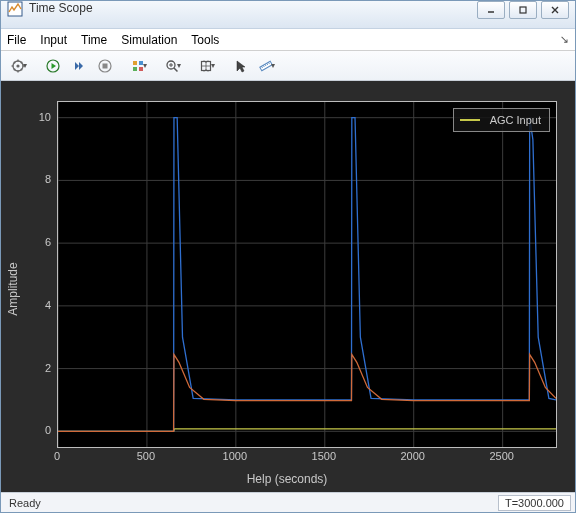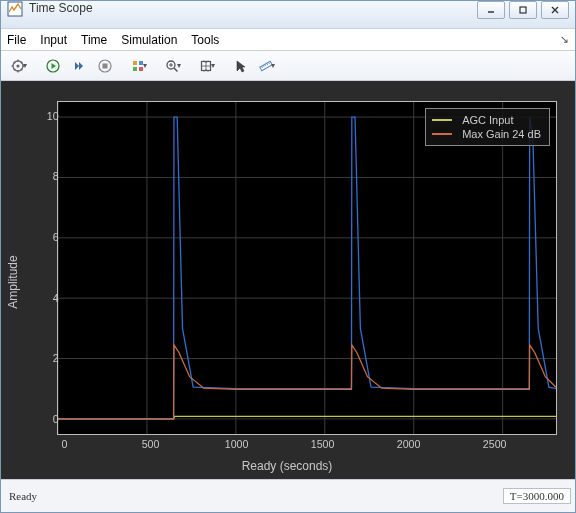--- a/index.html
+++ b/index.html
@@ -21,21 +21,21 @@
   .plot-wrap { flex: 1; background: #2b2b2b; padding: 8px 10px 4px 8px; position: relative; }
   .plot-frame { position: absolute; left: 8px; right: 10px; top: 8px; bottom: 4px; }
   .ylabel { position: absolute; left: 4px; top: 50%; transform: translate(-50%, -50%) rotate(-90deg); color: #c8c8c8; font-size: 12px; transform-origin: center; white-space: nowrap; }
   .xlabel { position: absolute; bottom: 2px; left: 0; right: 0; text-align: center; color: #c8c8c8; font-size: 12px; }
   .axes { position: absolute; left: 48px; right: 8px; top: 12px; bottom: 40px; border: 1px solid #bdbdbd; background: #000; }
   .grid line { stroke: #3c3c3c; stroke-width: 1; }
   .tick-label { fill: #c8c8c8; font-size: 11px; }
   .legend { position: absolute; right: 6px; top: 6px; background: rgba(20,20,20,0.85); border: 1px solid #888; padding: 4px 8px 4px 6px; font-size: 11px; color: #ccc; }
   .legend-row { display: flex; align-items: center; gap: 10px; line-height: 14px; }
   .legend-swatch { width: 20px; height: 2px; }
-  .statusbar { height: 20px; background: #f2f4f8; border-top: 1px solid #c8cfd8; display: flex; align-items: center; font-size: 11px; padding: 16px 4px; font-family: Liberation Serif, serif; }
+  .statusbar { height: 20px; background: #f2f4f8; border-top: 1px solid #c8cfd8; display: flex; align-items: center; font-size: 11px; padding: 3px 4px; }
   .statusbar .status-left { flex: 1; padding-left: 4px; color: #333; }
   .statusbar .status-right { border: 1px solid #b8c0cc; padding: 1px 6px; background: #fff; color: #333; }
 </style>
 </head>
 <body>
 
 <div class="window">
   <div class="titlebar">
     <span class="icon">
       <svg width="16" height="16" viewBox="0 0 16 16">
@@ -155,21 +155,21 @@
             <line x1="11" y1="5" x2="11" y2="7"></line>
           </g>
         </svg>
         <span class="caret">▾</span>
       </span>
   </div>
 
   <div class="plot-wrap">
     <div class="plot-frame">
       <div class="ylabel">Amplitude</div>
-      <div class="xlabel">Ready (seconds)</div>
+      <div class="xlabel">Help (seconds)</div>
       <div class="axes">
         <svg id="plot-svg" width="100%" height="100%" preserveAspectRatio="none" viewBox="0 0 498 345">
             <g class="grid">
               <line x1="0" x2="0" y1="0" y2="345"></line>
               <line x1="88.92857142857143" x2="88.92857142857143" y1="0" y2="345"></line>
               <line x1="177.85714285714286" x2="177.85714285714286" y1="0" y2="345"></line>
               <line x1="266.7857142857143" x2="266.7857142857143" y1="0" y2="345"></line>
               <line x1="355.7142857142857" x2="355.7142857142857" y1="0" y2="345"></line>
               <line x1="444.64285714285717" x2="444.64285714285717" y1="0" y2="345"></line>
               <line y1="329.3181818181818" y2="329.3181818181818" x1="0" x2="498"></line>
@@ -181,24 +181,20 @@
             </g>
             <polyline points="0,329.3181818181818 115.60714285714286,329.3181818181818 116.49642857142857,326.8090909090909 177.85714285714286,326.8090909090909 293.4642857142857,326.8090909090909 294.35357142857146,326.8090909090909 355.7142857142857,326.8090909090909 471.32142857142856,326.8090909090909 472.2107142857143,326.8090909090909 498,326.8090909090909" fill="none" stroke="#c6c84a" stroke-width="1.3"></polyline>
             <polyline points="0,329.3181818181818 115.60714285714286,329.3181818181818 115.96285714285713,15.681818181818187 119.16428571428573,15.681818181818187 124.5,235.22727272727275 135.17142857142855,296.3863636363636 177.85714285714286,297.95454545454544 293.4642857142857,297.95454545454544 293.82,15.681818181818187 297.02142857142854,15.681818181818187 302.35714285714283,235.22727272727275 313.0285714285714,296.3863636363636 355.7142857142857,297.95454545454544 471.32142857142856,297.95454545454544 471.6771428571429,15.681818181818187 474.87857142857143,37.636363636363626 480.2142857142857,235.22727272727275 490.8857142857143,296.3863636363636 498,297.95454545454544" fill="none" stroke="#2f6fd0" stroke-width="1.3"></polyline>
             <polyline points="0,329.3181818181818 115.60714285714286,329.3181818181818 115.96285714285713,252.47727272727272 120.94285714285714,260.3181818181818 131.61428571428573,285.4090909090909 145.84285714285716,297.3272727272727 177.85714285714286,298.58181818181816 293.4642857142857,298.58181818181816 293.82,252.47727272727272 298.8,260.3181818181818 309.4714285714286,285.4090909090909 323.7,297.3272727272727 355.7142857142857,298.58181818181816 471.32142857142856,298.58181818181816 471.6771428571429,252.47727272727272 476.6571428571429,260.3181818181818 487.3285714285714,285.4090909090909 498,296.3863636363636" fill="none" stroke="#d06a3a" stroke-width="1.3"></polyline>
           </svg>
         <div class="legend" id="legend">
             <div class="legend-row">
               <span class="legend-swatch" style="background: rgb(198, 200, 74);"></span>
               <span>AGC Input</span>
             </div>
-            <div class="legend-row">
-              <span class="legend-swatch" style="background: rgb(208, 106, 58);"></span>
-              <span>Max Gain 24 dB</span>
-            </div>
           </div>
       </div>
       <svg id="ticks-svg" style="position:absolute; left:0; top:0; width:100%; height:100%; pointer-events:none;" viewBox="0 0 556 399">
           <text x="48" y="371" text-anchor="middle" class="tick-label">0</text>
           <text x="136.92857142857144" y="371" text-anchor="middle" class="tick-label">500</text>
           <text x="225.85714285714286" y="371" text-anchor="middle" class="tick-label">1000</text>
           <text x="314.7857142857143" y="371" text-anchor="middle" class="tick-label">1500</text>
           <text x="403.7142857142857" y="371" text-anchor="middle" class="tick-label">2000</text>
           <text x="492.64285714285717" y="371" text-anchor="middle" class="tick-label">2500</text>
           <text x="42" y="345.3181818181818" text-anchor="end" class="tick-label">0</text>

